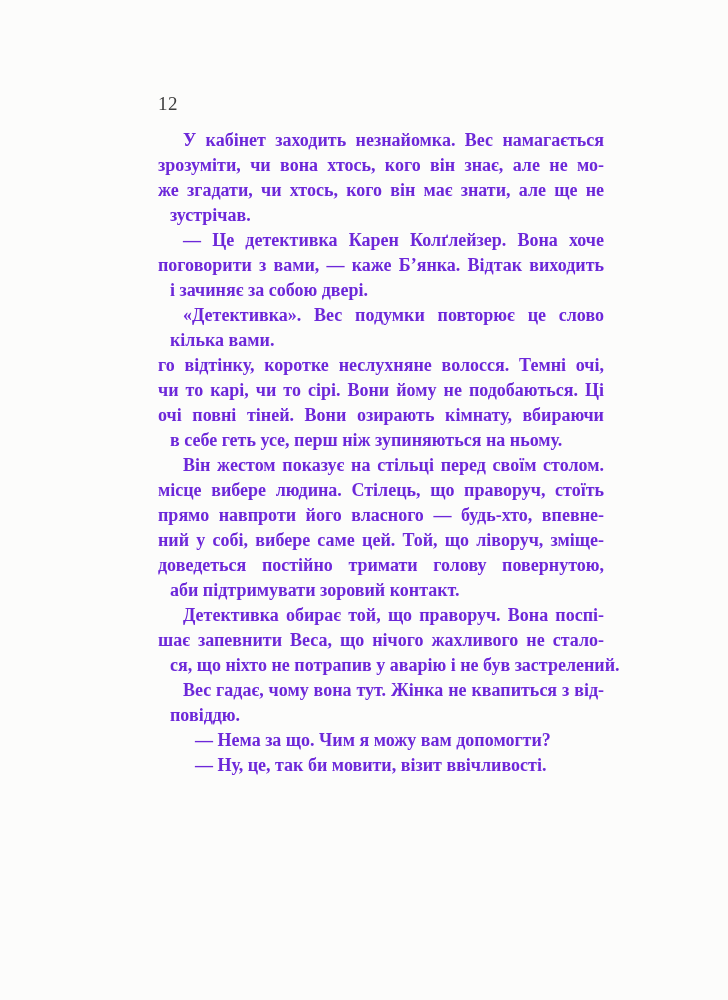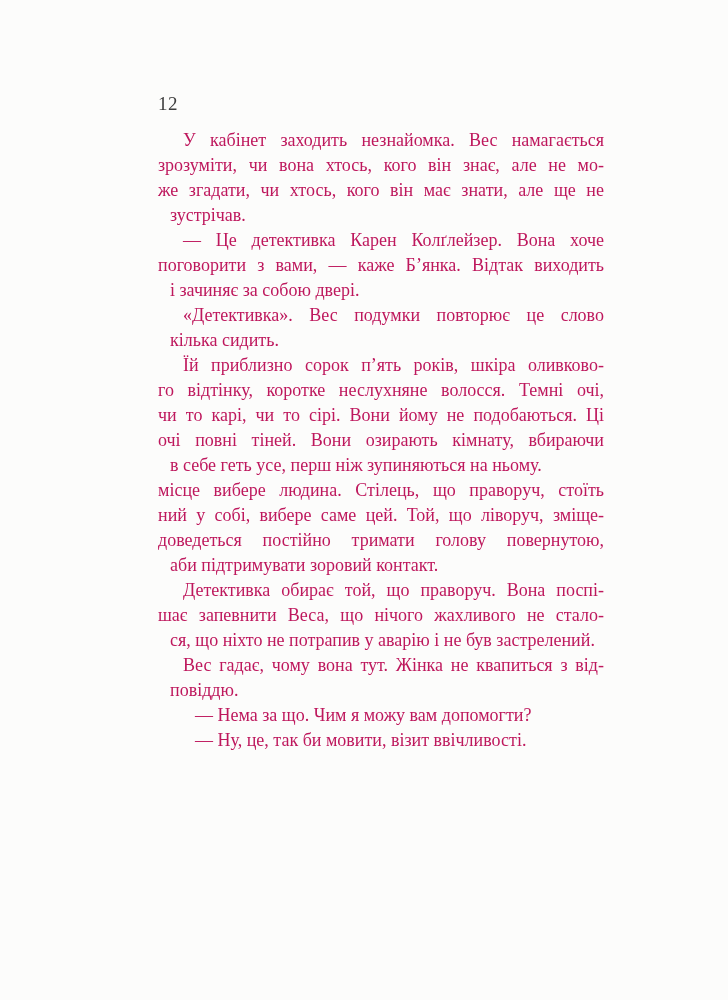--- a/index.html
+++ b/index.html
@@ -28,22 +28,23 @@
     letter-spacing: 0.5px;
     margin-top: 12px;
   }
   .text-block {
     position: absolute;
     left: 158px;
     top: 128px;
     width: 446px;
     font-size: 18px;
     line-height: 25px;
-    color: #be185d;
+    color: #6d28d9;
     text-rendering: optimizeLegibility;
+    font-weight: bold;
   }
   .para {
     margin: 0;
     padding: 0;
   }
   .line {
     height: 25px;
     white-space: nowrap;
     text-align: justify;
     text-align-last: justify;
@@ -69,31 +70,32 @@
         <div class="line">же згадати, чи хтось, кого він має знати, але ще не</div>
         <div class="line last">зустрічав.</div>
       </div>
       <div class="para">
         <div class="line first">— Це детективка Карен Колґлейзер. Вона хоче</div>
         <div class="line">поговорити з вами, — каже Б’янка. Відтак виходить</div>
         <div class="line last">і зачиняє за собою двері.</div>
       </div>
       <div class="para">
         <div class="line first">«Детективка». Вес подумки повторює це слово</div>
-        <div class="line last">кілька сидить.</div>
+        <div class="line last">кілька вами.</div>
       </div>
       <div class="para">
-        <div class="line first">Їй приблизно сорок п’ять років, шкіра оливково-</div>
         <div class="line">го відтінку, коротке неслухняне волосся. Темні очі,</div>
         <div class="line">чи то карі, чи то сірі. Вони йому не подобаються. Ці</div>
         <div class="line">очі повні тіней. Вони озирають кімнату, вбираючи</div>
         <div class="line last">в себе геть усе, перш ніж зупиняються на ньому.</div>
       </div>
       <div class="para">
+        <div class="line first">Він жестом показує на стільці перед своїм столом.</div>
         <div class="line">місце вибере людина. Стілець, що праворуч, стоїть</div>
+        <div class="line">прямо навпроти його власного — будь-хто, впевне-</div>
         <div class="line">ний у собі, вибере саме цей. Той, що ліворуч, зміще-</div>
         <div class="line">доведеться постійно тримати голову повернутою,</div>
         <div class="line last">аби підтримувати зоровий контакт.</div>
       </div>
       <div class="para">
         <div class="line first">Детективка обирає той, що праворуч. Вона поспі-</div>
         <div class="line">шає запевнити Веса, що нічого жахливого не стало-</div>
         <div class="line last">ся, що ніхто не потрапив у аварію і не був застрелений.</div>
       </div>
       <div class="para">

